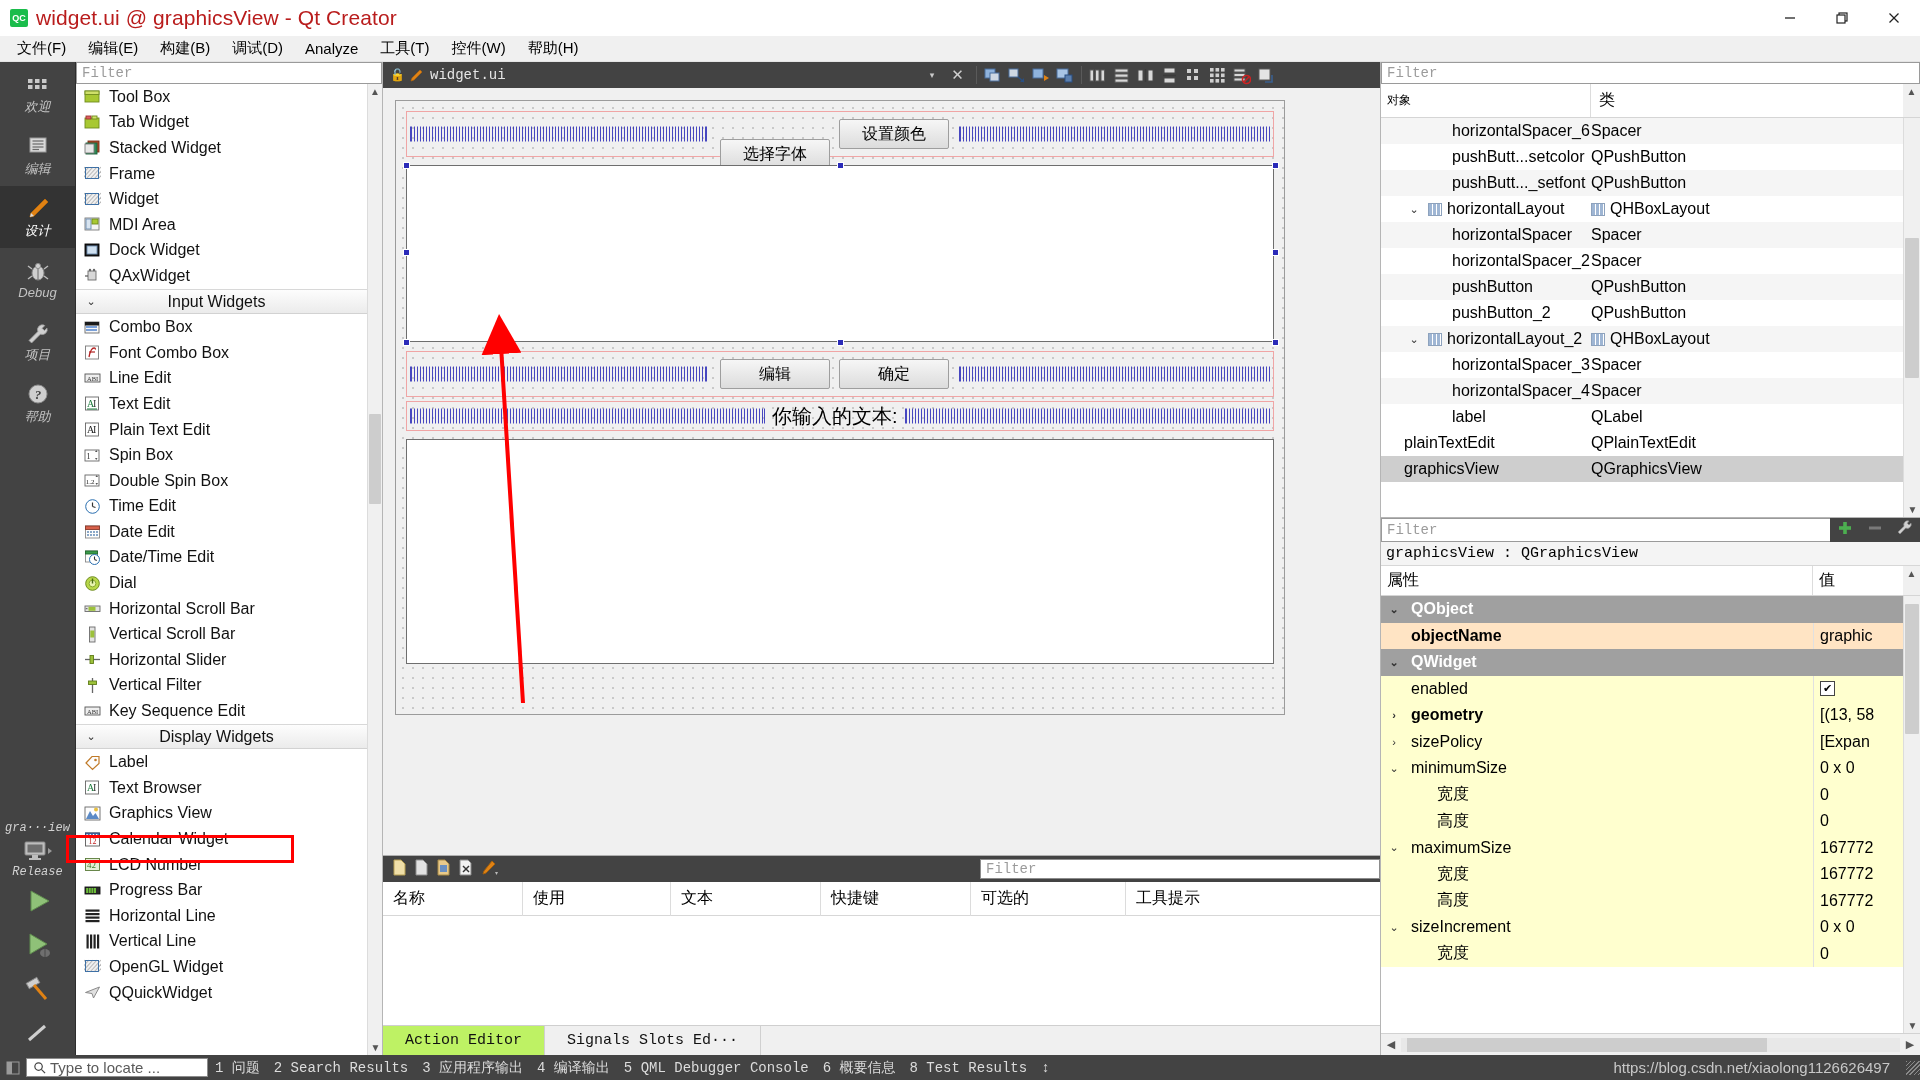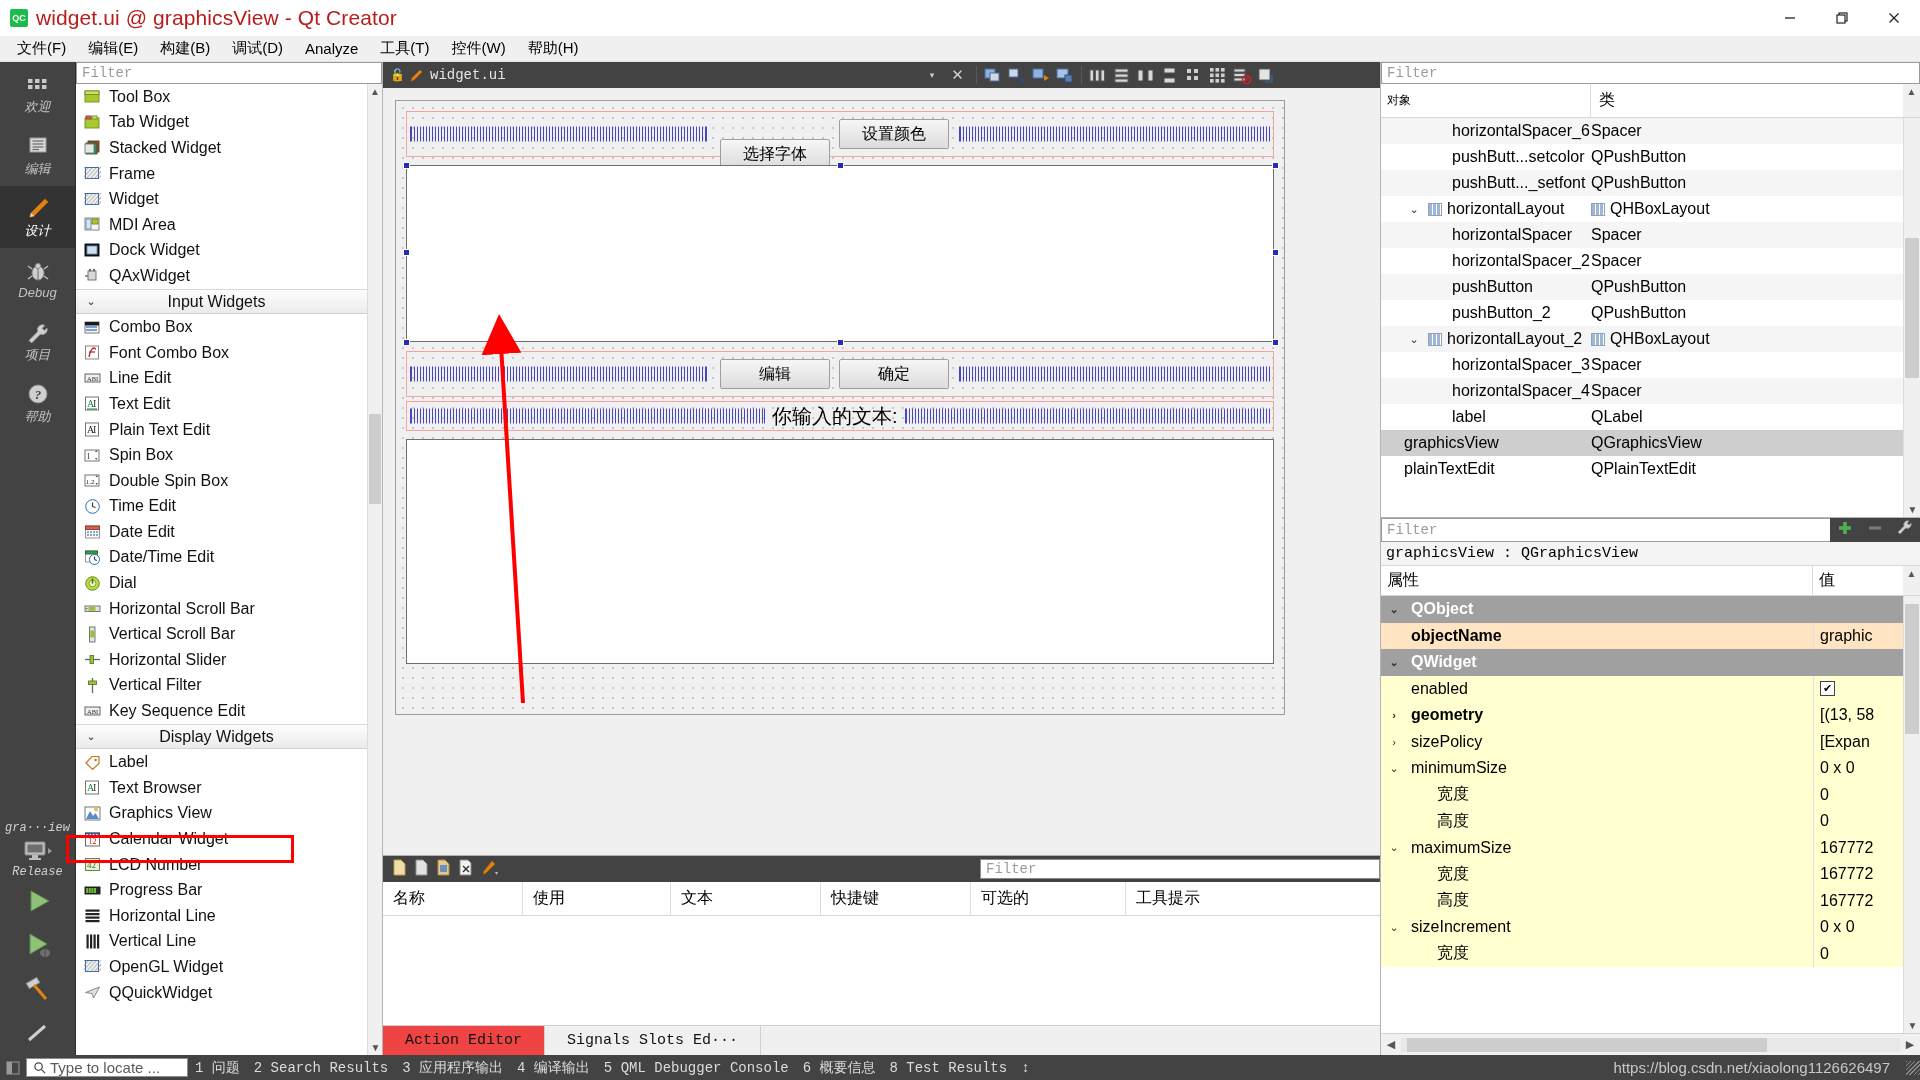--- a/index.html
+++ b/index.html
@@ -119,21 +119,21 @@
   .ae-head { height:34px; display:flex; align-items:center; background:#fff;
              border-bottom:1px solid #d7d7d7; flex:none; }
   .ae-col { font-size:16px; color:#000; border-right:1px solid #dcdcdc;
             padding-left:10px; height:34px; display:flex; align-items:center; }
   .ae-body { flex:1; background:#fff; }
   .ae-tabs { height:30px; background:#f0f0f0; display:flex; align-items:stretch; flex:none;
              border-top:1px solid #cfcfcf; }
   .ae-tab { padding:0 22px; display:flex; align-items:center;
             font-family:"Liberation Mono", monospace; font-size:15px; color:#111;
             border-right:1px solid #d0d0d0; }
-  .ae-tab.active { background:#ef4444; }
+  .ae-tab.active { background:#bef264; }
 
   
   .rightpane { width:540px; flex:none; display:flex; flex-direction:column;
                border-left:1px solid #b5b5b5; background:#fff; }
   .oi { height:455px; flex:none; display:flex; flex-direction:column; }
   .oi-head { height:34px; display:flex; align-items:stretch; border-bottom:1px solid #d5d5d5;
              background:#fff; }
   .oi-h1 { width:210px; display:flex; align-items:center; padding-left:6px;
            font-size:12px; border-right:1px solid #dcdcdc; }
   .oi-h2 { flex:1; display:flex; align-items:center; padding-left:8px; font-size:16px; }
@@ -187,21 +187,21 @@
   .pe-hs-arrow { width:20px; text-align:center; font-size:11px; color:#555; }
   .pe-hs-track { flex:1; height:14px; background:#e8e8e8; position:relative; }
   .pe-hs-thumb { position:absolute; left:6px; top:0; width:360px; height:14px;
                  background:#cdcdcd; }
 
   
   .statusbar { height:25px; background:#434343; display:flex; align-items:center;
                flex:none; color:#dcdcdc; font-family:"Liberation Mono",monospace;
                font-size:14px; gap:0; }
   .sb-toggle { width:26px; display:flex; align-items:center; justify-content:center; }
-  .locate { width:162px; height:19px; background:#fff; border:1px solid #8c8c8c;
+  .locate { width:182px; height:19px; background:#fff; border:1px solid #8c8c8c;
             display:flex; align-items:center; gap:4px; padding-left:6px;
             color:#5a5a5a; font-family:"Liberation Sans",sans-serif; font-size:15px; }
   .sb-item { padding:0 7px; white-space:nowrap; }
   .sb-right { margin-left:auto; padding-right:10px; font-family:"Liberation Sans",sans-serif;
               font-size:15px; color:#c8c8c8; }
   .sb-sizegrip { width:14px; height:14px; margin-left:6px;
                  background:repeating-linear-gradient(135deg,#8a8a8a 0 1px,transparent 1px 3px); }
 </style>
 </head>
 <body>
@@ -1036,36 +1036,36 @@
               </div>
               <div class="oi-row">
                 <div class="oi-name" style="padding-left: 48px;">
                   <span class="chev"></span>
                   <span>label</span>
                 </div>
                 <div class="oi-class">
                   <span>QLabel</span>
                 </div>
               </div>
+              <div class="oi-row">
+                <div class="oi-name" style="padding-left: 0px;">
+                  <span class="chev"></span>
+                  <span>plainTextEdit</span>
+                </div>
+                <div class="oi-class">
+                  <span>QPlainTextEdit</span>
+                </div>
+              </div>
               <div class="oi-row sel">
                 <div class="oi-name" style="padding-left: 0px;">
                   <span class="chev"></span>
                   <span>graphicsView</span>
                 </div>
                 <div class="oi-class">
                   <span>QGraphicsView</span>
-                </div>
-              </div>
-              <div class="oi-row">
-                <div class="oi-name" style="padding-left: 0px;">
-                  <span class="chev"></span>
-                  <span>plainTextEdit</span>
-                </div>
-                <div class="oi-class">
-                  <span>QPlainTextEdit</span>
                 </div>
               </div>
             </div>
           <div class="wb-scrollbar" style="width:17px;">
             <div class="sb-thumb" style="top:120px;height:140px;width:14px;"></div>
             <div class="sb-arrow" style="position:absolute;bottom:0;width:17px;">▼</div>
           </div>
         </div>
       </div>
 

